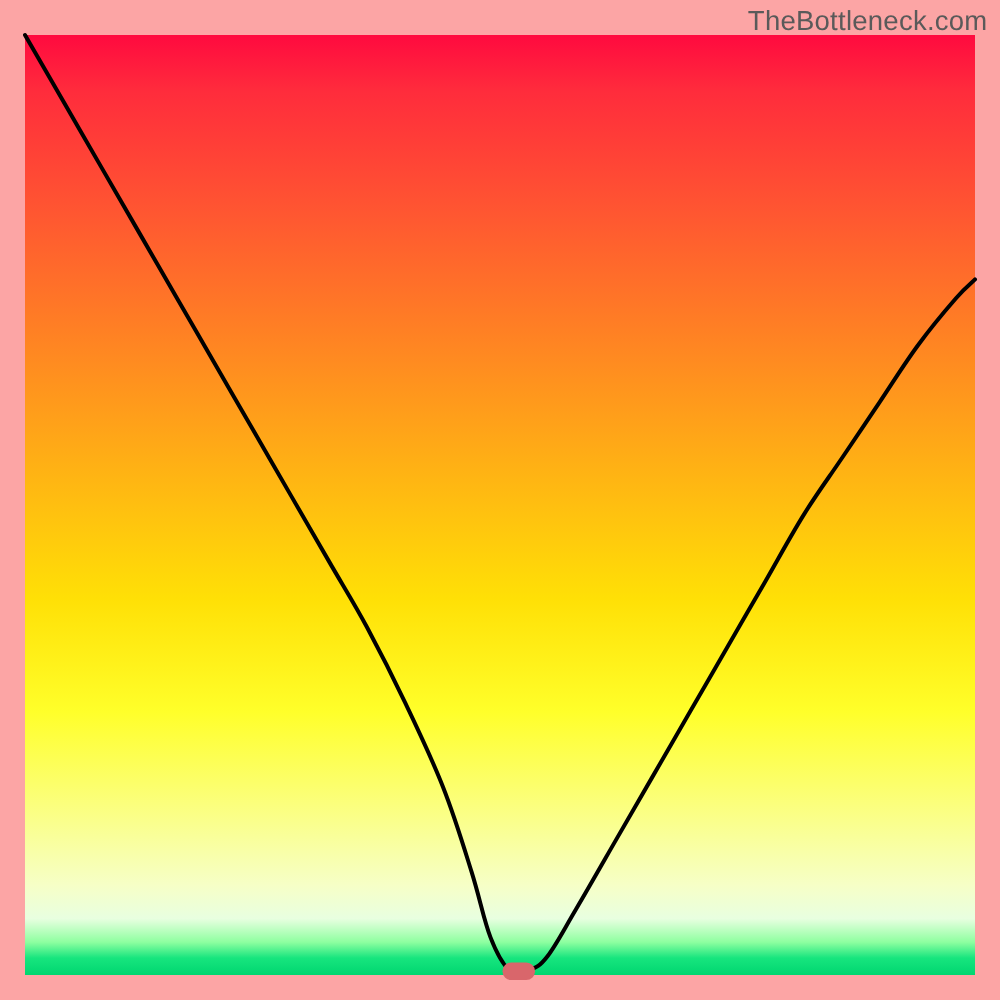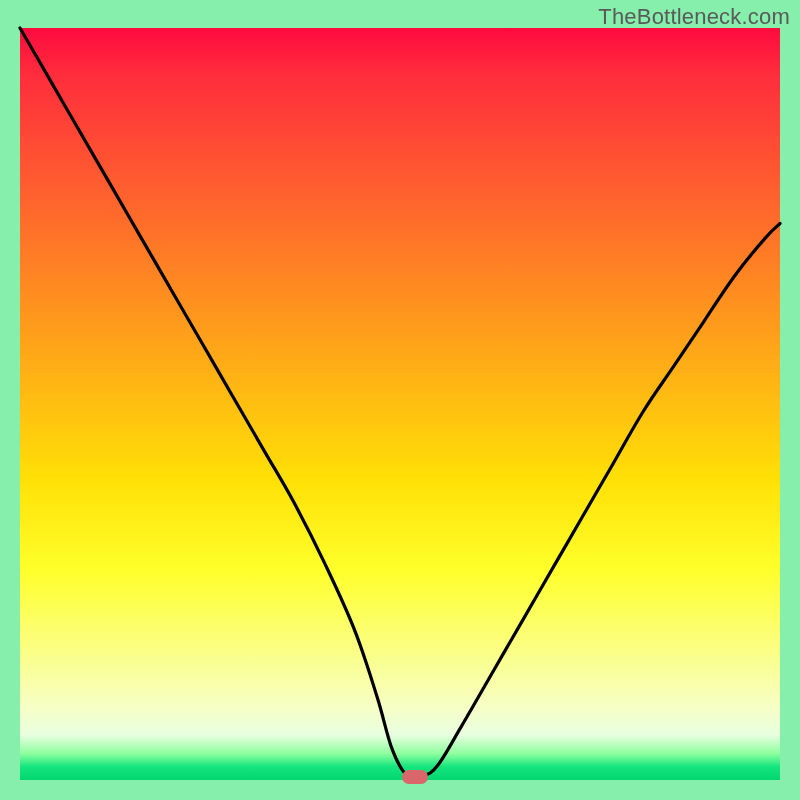--- a/index.html
+++ b/index.html
@@ -10,21 +10,21 @@
     background: #000;
     overflow: hidden;
     font-family: Arial, Helvetica, sans-serif;
   }
   .frame {
     position: absolute;
     top: 0;
     left: 0;
     width: 800px;
     height: 800px;
-    background: #86efac;
+    background: #fca5a5;
   }
   .watermark {
     position: absolute;
     top: 4px;
     right: 10px;
     color: #5a5a5a;
     font-size: 22px;
     font-weight: 500;
     letter-spacing: 0.2px;
     user-select: none;

